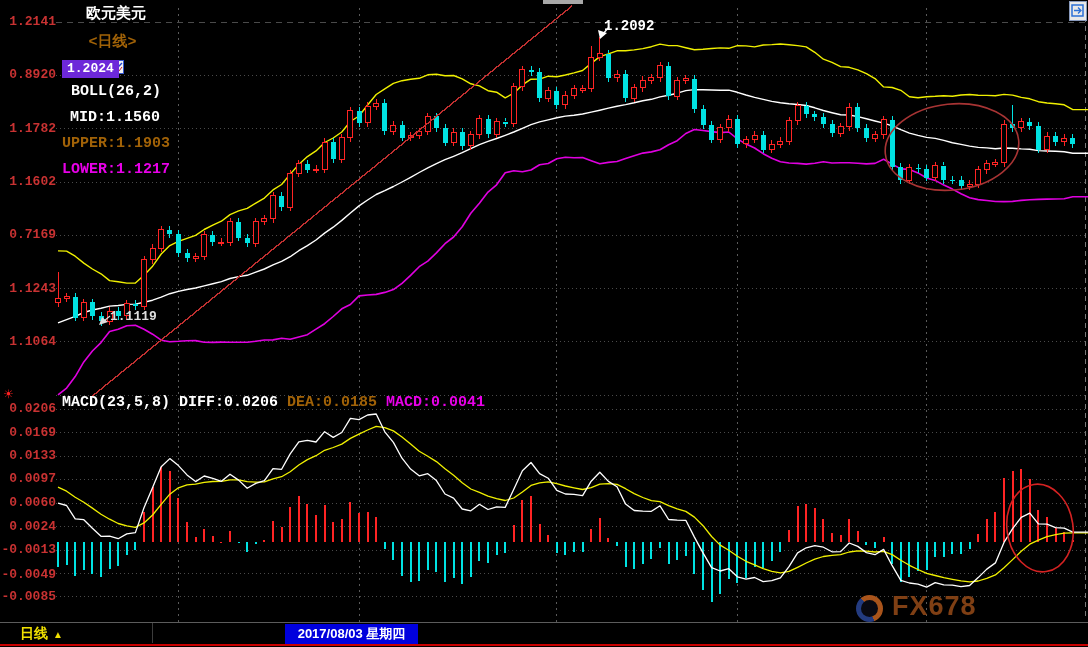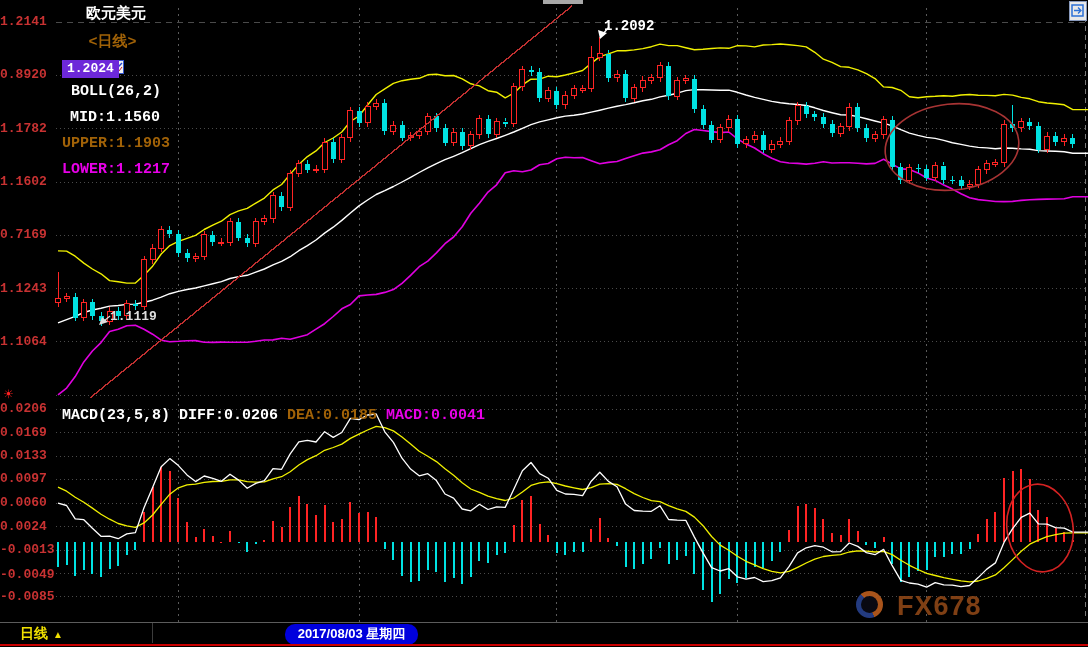--- a/index.html
+++ b/index.html
@@ -1,41 +1,41 @@
 <!DOCTYPE html>
 <html><head>
 <meta charset="utf-8">
 <style>
   html,body{margin:0;padding:0;background:#000;width:1088px;height:647px;overflow:hidden;
     font-family:"Liberation Sans",sans-serif;}
   #stage{position:relative;width:1088px;height:647px;background:#000;}
   #chart-svg{position:absolute;left:0;top:0;}
   .abs{position:absolute;white-space:nowrap;}
   .ylab{font:bold 13px "Liberation Mono","DejaVu Sans Mono",monospace;color:#c83232;
-    width:56px;left:0;}
+    width:56px;text-align:right;left:0;}
   .mlab{font:bold 13px "Liberation Sans","DejaVu Sans",sans-serif;color:#e6e6e6;top:625px;}
   #hdr{left:62px;top:4px;display:flex;align-items:center;gap:9px;
     font:bold 15px "Liberation Mono","DejaVu Sans Mono",monospace;flex-direction:column;}
-  #macd-hdr{left:62px;top:407px;display:flex;align-items:center;gap:9px;
+  #macd-hdr{left:62px;top:394px;display:flex;align-items:center;gap:9px;
     font:bold 15px "Liberation Mono","DejaVu Sans Mono",monospace;}
   .w{color:#fff}.y{color:#a16207}.m{color:#e800e8}
   #price-tag{left:62px;top:60px;background:#6d28d9;color:#fff;padding:1px 5px 2px 5px;
     font:bold 13px "Liberation Mono","DejaVu Sans Mono",monospace;}
   #anno-high{left:604px;top:18px;color:#fff;font:bold 14px "Liberation Mono","DejaVu Sans Mono",monospace;}
   #anno-low{left:110px;top:309px;color:#ddd;font:bold 13px "Liberation Mono","DejaVu Sans Mono",monospace;}
   #sun{left:3px;top:387px;color:#ff2020;font:12px "DejaVu Sans",sans-serif;}
   #strip{left:0;top:622px;width:1088px;height:22px;background:#000;border-top:1px solid #5c5c5c;}
   #period-btn{left:20px;top:625px;color:#f0e000;font:bold 14px "Liberation Sans",sans-serif;
     display:flex;align-items:center;gap:5px;cursor:pointer;}
   #period-btn .tri{font-size:10px;}
   #strip-div{left:152px;top:623px;width:1px;height:20px;background:#3c3c3c;}
   #cursor-tag{left:285px;top:624px;width:133px;background:#0000dd;color:#fff;text-align:center;
-    font:bold 13px "Liberation Sans",sans-serif;padding:1px 0 2px 0;border-radius:10px;}
+    font:bold 13px "Liberation Sans",sans-serif;padding:1px 0 2px 0;}
   #red-base{left:0;top:644px;width:1088px;height:2px;background:#c80000;}
-  #wm{left:856px;top:591px;display:flex;align-items:flex-start;gap:14px;opacity:.92;}
+  #wm{left:856px;top:591px;display:flex;align-items:flex-end;gap:9px;opacity:.92;}
   #wm-logo{width:27px;height:27px;border-radius:50%;
     background:conic-gradient(#b85c1e 0 160deg,#27408b 160deg 320deg,#b85c1e 320deg);
     position:relative;}
   #wm-logo:after{content:"";position:absolute;left:5px;top:5px;width:17px;height:17px;
     border-radius:50%;background:#0a0a14;}
   #wm-brand{color:#8a4516;font:900 27px "Liberation Sans",sans-serif;letter-spacing:1px;}
   #wm-site{color:#1c3a75;font:900 27px "Liberation Sans",sans-serif;}
   #notch{left:543px;top:0;width:40px;height:4px;background:#a8a8a8;}
   #corner-btn{left:1069px;top:1px;width:18px;height:20px;background:#e8e8e8;
     border:1px solid #8899bb;box-sizing:border-box;cursor:pointer;}

